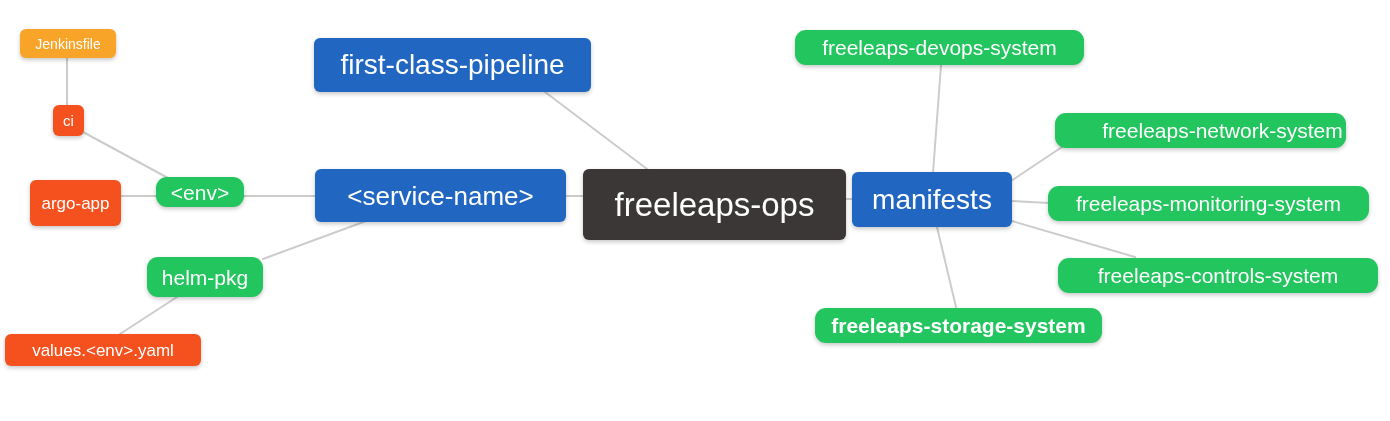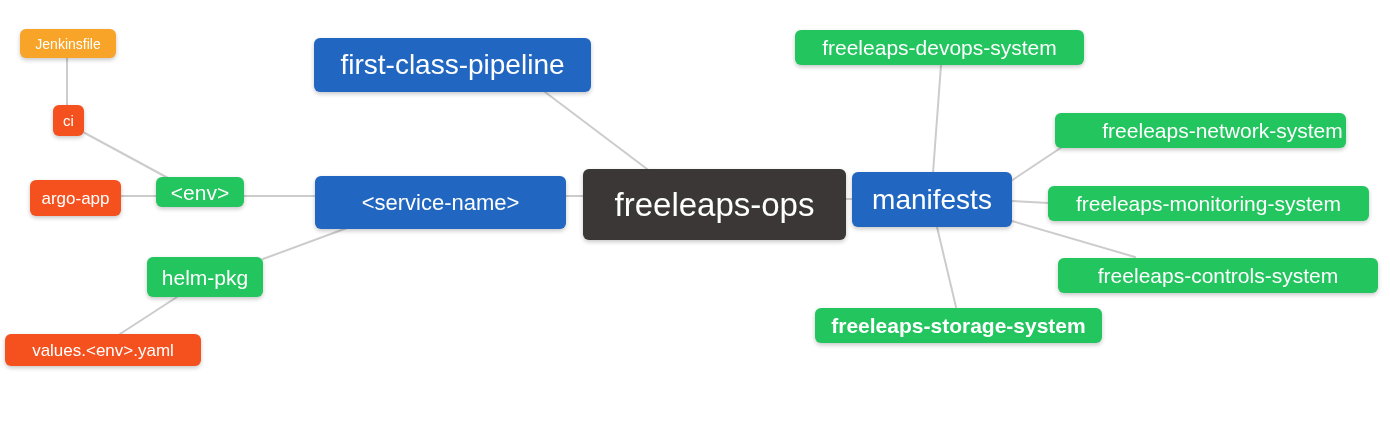--- a/index.html
+++ b/index.html
@@ -20,37 +20,37 @@
     white-space: nowrap;
     border-radius: 6px;
     display: flex;
     align-items: center;
     justify-content: center;
     box-shadow: 0 2px 4px rgba(0,0,0,0.22);
     cursor: pointer;
     line-height: 1;
   }
   .c-blue   { background: #2166c0; }
-  .c-green  { background: #22c55e; }
+  .c-green  { background: #22c55e; border-radius: 11px; }
   .c-orange { background: #f7a428; }
   .c-red    { background: #f4511e; }
   .c-dark   { background: #3a3736; }
 
   
   .n-ops        { left: 583px; top: 169px; width: 263px; height: 71px; font-size: 33px; }
   
   .n-fcp        { left: 314px; top: 38px;  width: 277px; height: 54px; font-size: 28px; }
-  .n-service    { left: 315px; top: 176px; width: 251px; height: 53px; font-size: 22px; }
+  .n-service    { left: 315px; top: 169px; width: 251px; height: 53px; font-size: 26px; }
   .n-manifests  { left: 852px; top: 172px; width: 160px; height: 55px; font-size: 28px; }
   
   .n-env        { left: 156px; top: 177px; width: 88px;  height: 30px; font-size: 21px; }
   .n-helm       { left: 147px; top: 257px; width: 116px; height: 40px; font-size: 21px; }
   
   .n-ci         { left: 53px;  top: 105px; width: 31px;  height: 31px; font-size: 15px; }
-  .n-argo       { left: 30px;  top: 180px; width: 91px;  height: 36px; font-size: 17px; }
+  .n-argo       { left: 30px;  top: 180px; width: 91px;  height: 46px; font-size: 17px; }
   .n-jenkins    { left: 20px;  top: 29px;  width: 96px;  height: 29px; font-size: 14px; }
   .n-values     { left: 5px;   top: 334px; width: 196px; height: 32px; font-size: 17px; }
   
   .n-devops     { left: 795px;  top: 30px;  width: 289px; height: 35px; font-size: 21px; }
   .n-network    { left: 1055px; top: 113px; width: 291px; height: 35px; font-size: 21px; padding-left: 44px; }
   .n-monitoring { left: 1048px; top: 186px; width: 321px; height: 35px; font-size: 21px; }
   .n-controls   { left: 1058px; top: 258px; width: 320px; height: 35px; font-size: 21px; }
   .n-storage    { left: 815px;  top: 308px; width: 287px; height: 35px; font-size: 21px; font-weight: bold; }
 </style>
 </head>

